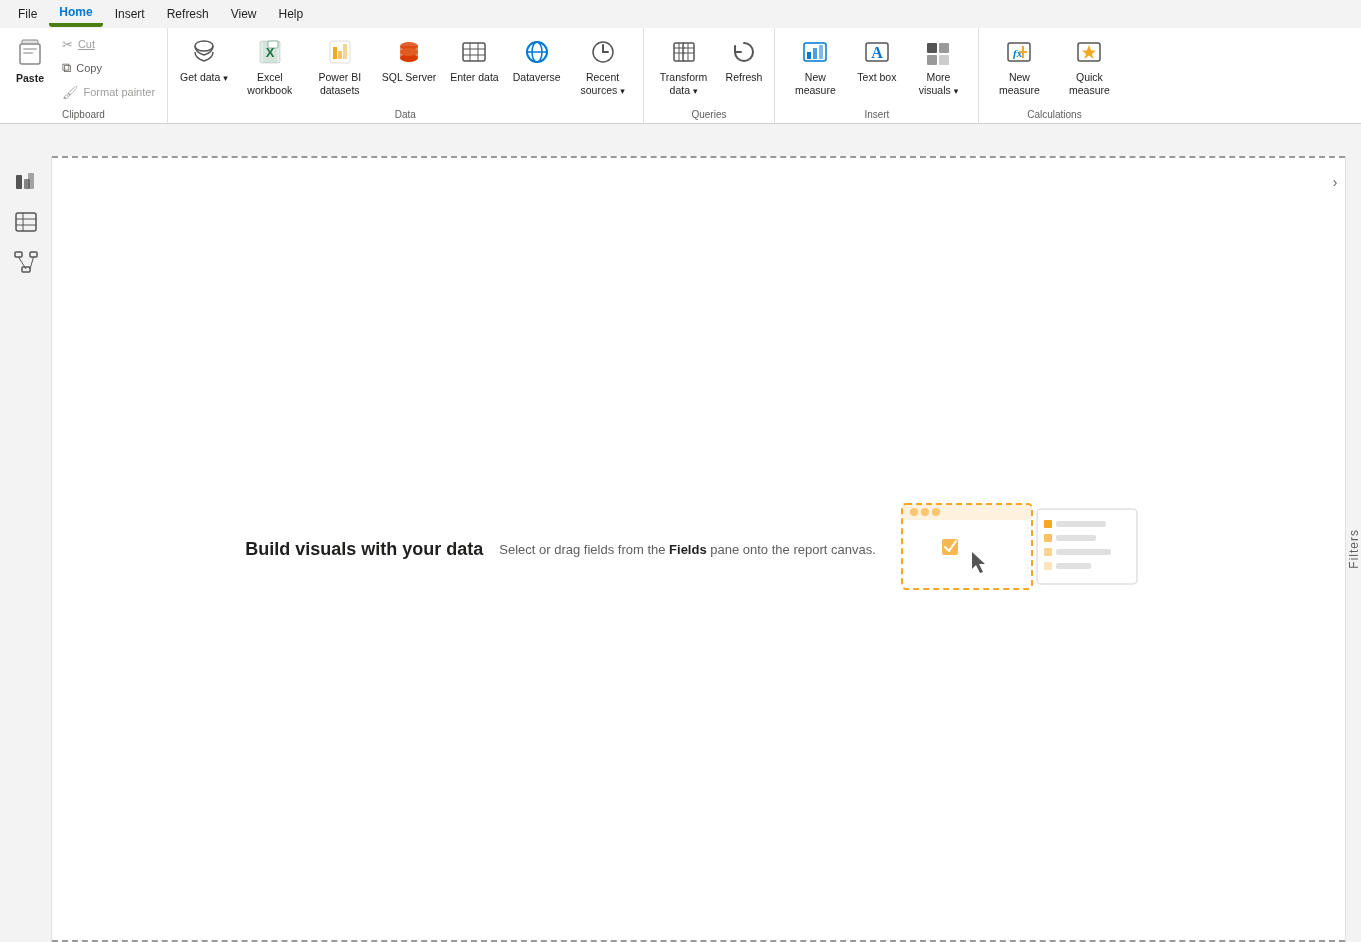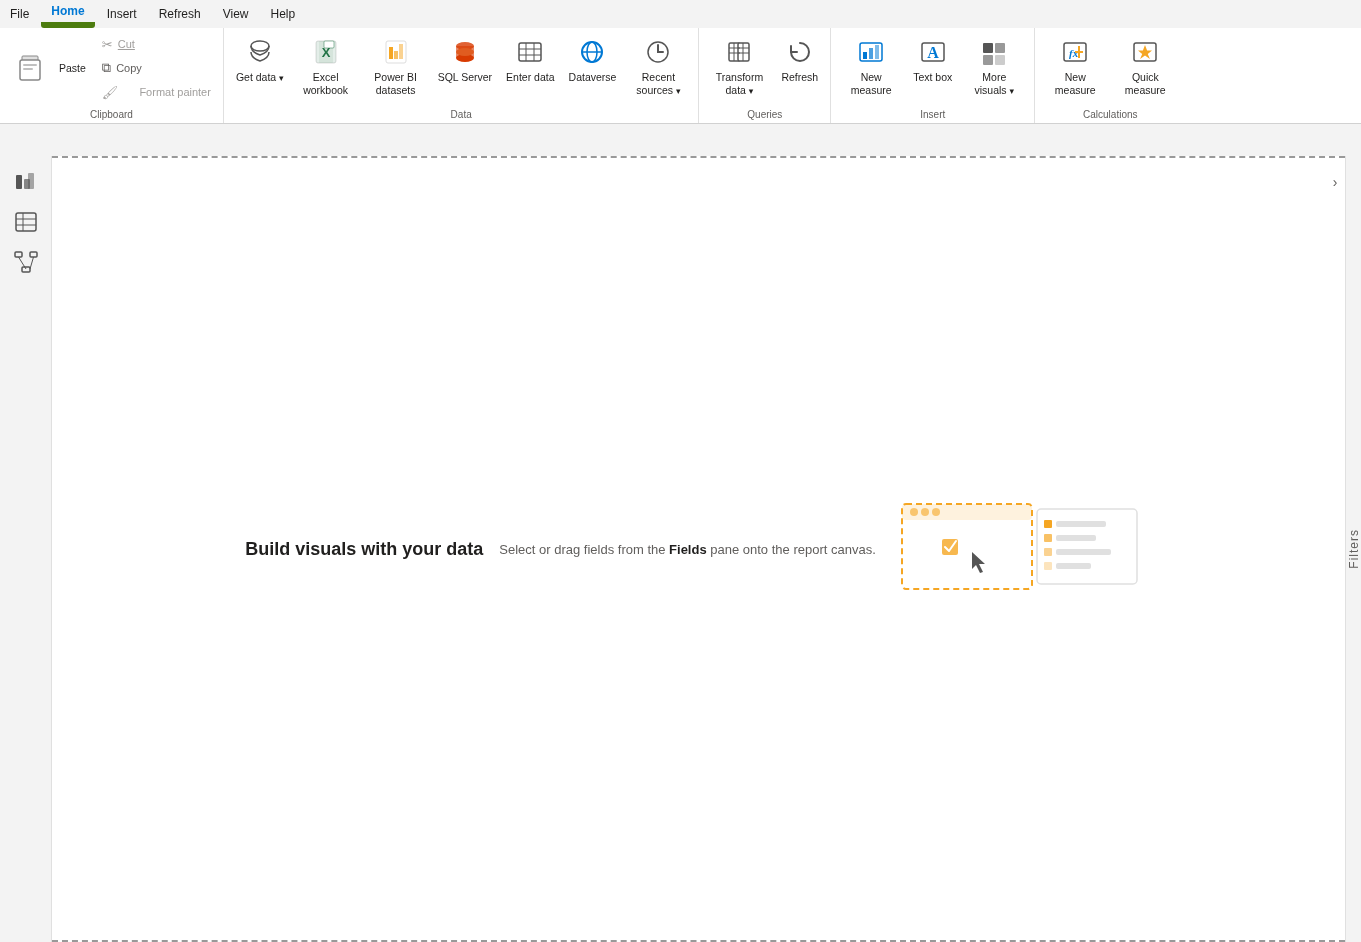--- a/index.html
+++ b/index.html
@@ -4,34 +4,34 @@
   <style>
     * { box-sizing: border-box; margin: 0; padding: 0; }
     body { font-family: 'Segoe UI', Arial, sans-serif; font-size: 12px; background: #f3f3f3; overflow: hidden; width: 1361px; height: 942px; }
 
     
     .menu-bar {
       background: #f3f3f3;
       height: 28px;
       display: flex;
       align-items: center;
-      padding: 0 0;
+      padding: 0 8px;
       gap: 2px;
     }
     .menu-item {
       padding: 4px 10px;
       cursor: pointer;
       font-size: 12px;
       color: #201f1e;
       border-radius: 3px;
     }
     .menu-item.active {
       color: #0078d4;
       font-weight: 600;
-      border-bottom: 6px solid #4d7c0f;
+      border-bottom: 4px solid #4d7c0f;
     }
 
     
     .ribbon {
       background: #fff;
       border-bottom: 1px solid #d1d1d1;
       display: flex;
       align-items: stretch;
       height: 96px;
       padding: 0;
@@ -95,32 +95,33 @@
 
     
     .clipboard-group {
       display: flex;
       flex-direction: row;
       align-items: flex-start;
       gap: 2px;
     }
     .clipboard-large {
       display: flex;
-      flex-direction: row;
+      flex-direction: column;
       align-items: center;
       justify-content: flex-start;
       padding: 4px 8px;
       cursor: pointer;
       border-radius: 3px;
       font-size: 11px;
       color: #201f1e;
       text-align: center;
-      gap: 13px;
+      gap: 4px;
       height: 72px;
       min-width: 48px;
+      font-weight: bold;
     }
     .clipboard-small-group {
       display: flex;
       flex-direction: column;
       gap: 0px;
     }
     .clipboard-small-btn {
       display: flex;
       flex-direction: row;
       align-items: center;
@@ -297,21 +298,21 @@
         <div class="clipboard-small-btn disabled">
           <span style="font-size:13px; color:#a19f9d;">✂</span>
           <span style="color:#a19f9d;text-decoration:underline;">Cut</span>
         </div>
         <div class="clipboard-small-btn">
           <span style="font-size:13px;">⧉</span>
           <span>Copy</span>
         </div>
         <div class="clipboard-small-btn disabled">
           <span style="font-size:13px; color:#a19f9d;">🖌</span>
-          <span style="color:#a19f9d;margin-left:16px;">Format painter</span>
+          <span style="color:#a19f9d;">Format painter</span>
         </div>
       </div>
     </div>
     <div class="ribbon-group-label">Clipboard</div>
   </div>
 
   <div class="ribbon-group">
     <div class="ribbon-group-items">
 
       <div class="ribbon-btn">

